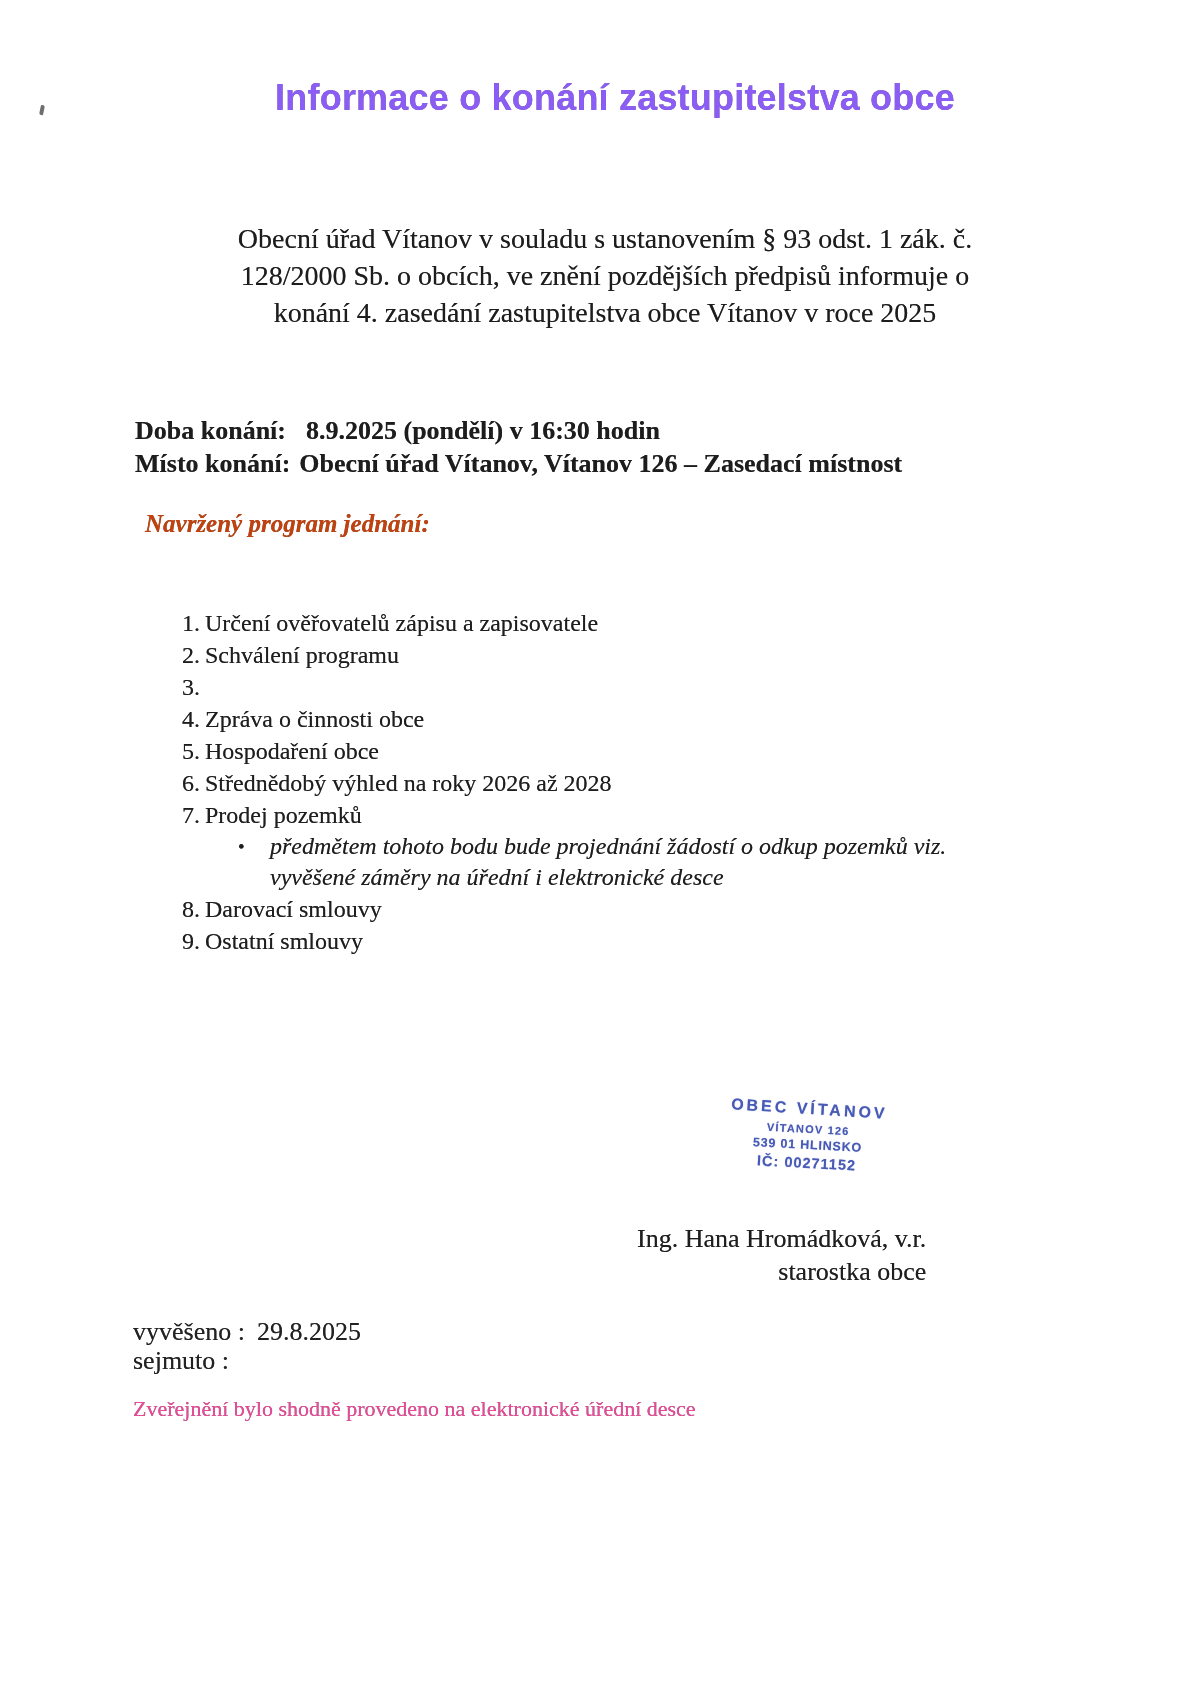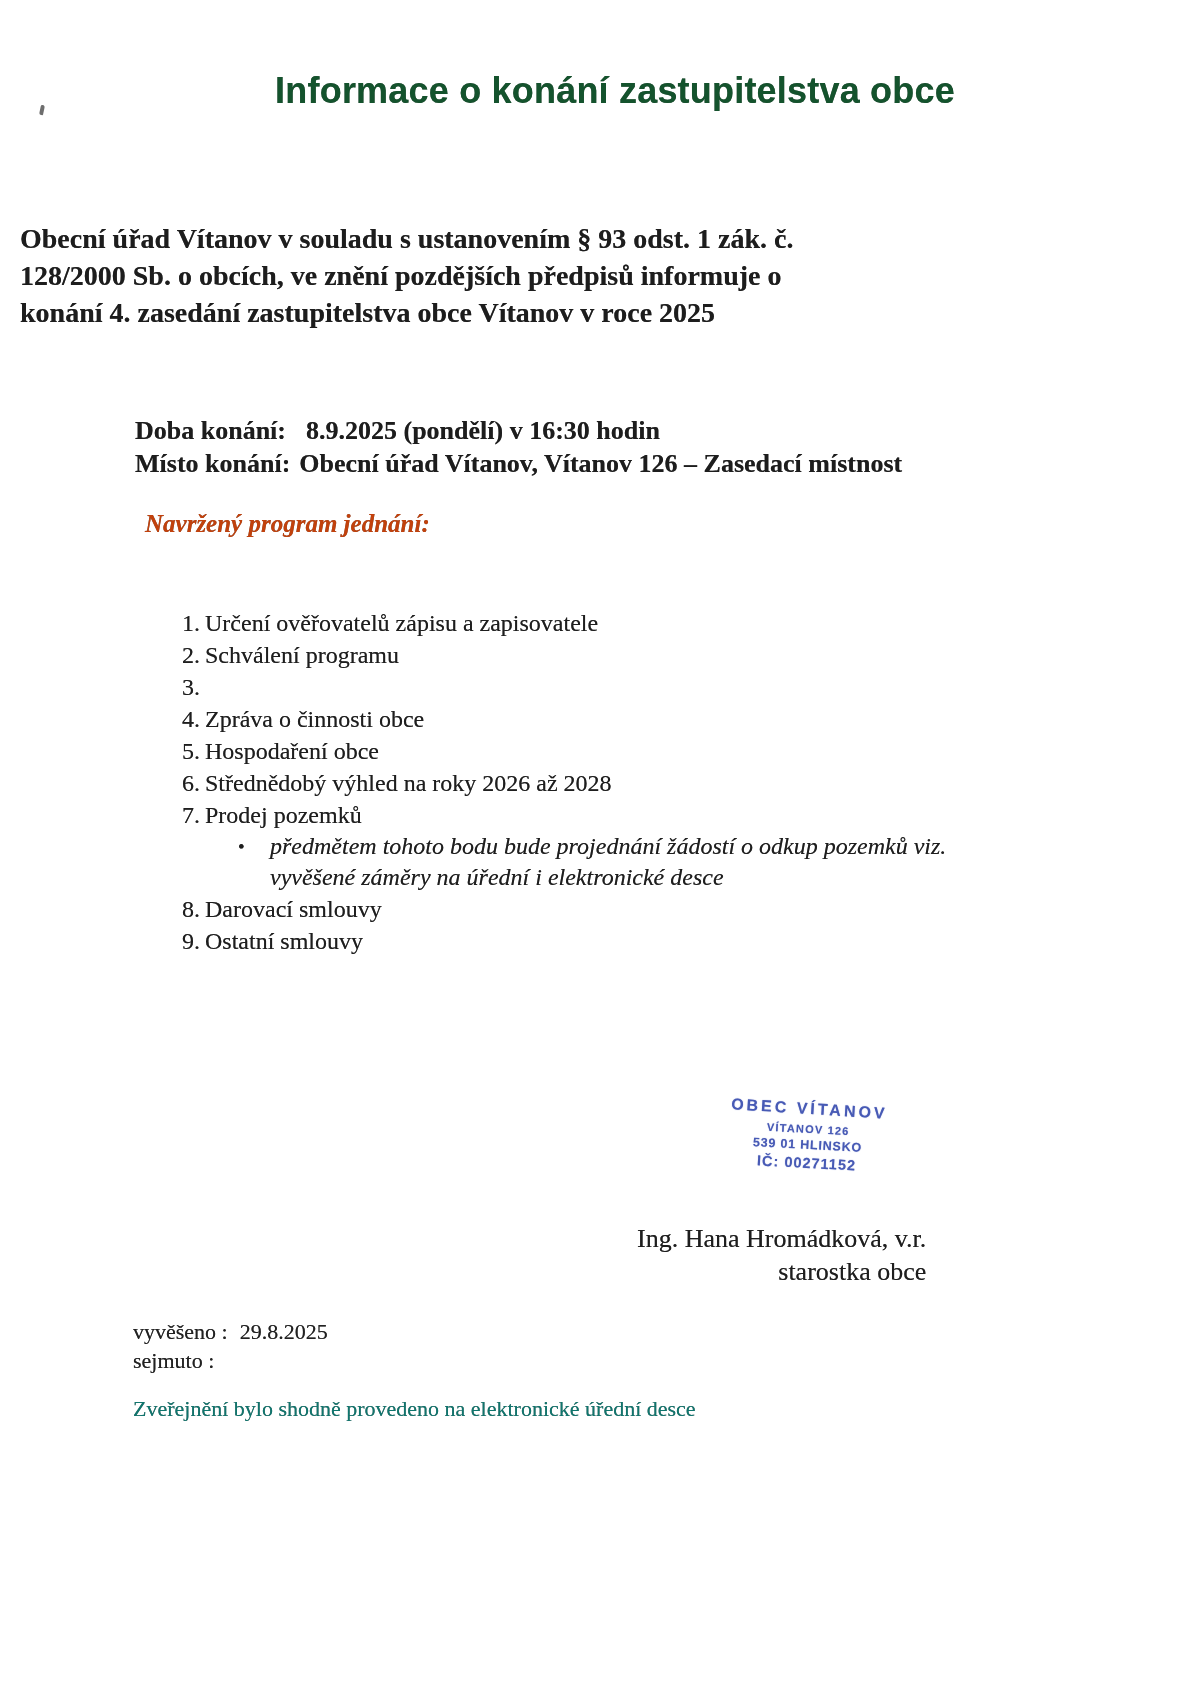--- a/index.html
+++ b/index.html
@@ -26,38 +26,39 @@
     width: 4px;
     height: 10px;
     background: #4a4a4a;
     border-radius: 2px 3px 1px 3px;
     transform: rotate(12deg);
     opacity: 0.8;
   }
 
   .title-block {
     position: absolute;
-    top: 66px;
+    top: 73px;
     left: 40px;
     width: 1150px;
     text-align: center;
     font-family: "Liberation Sans", sans-serif;
     font-weight: 700;
     font-size: 36px;
     line-height: 50px;
-    color: #14532d;
+    color: #8b5cf6;
     letter-spacing: 0.2px;
   }
 
   .intro-block {
     position: absolute;
     top: 220px;
     left: 20px;
     width: 1170px;
-    font-weight: 700;
+    text-align: center;
+    font-weight: 400;
     font-size: 28px;
     line-height: 37px;
     color: #1d1d1d;
   }
 
   .meeting-block {
     position: absolute;
     left: 135px;
     top: 414px;
     font-weight: 700;
@@ -129,32 +130,32 @@
     font-size: 26px;
     line-height: 33px;
     color: #1e1e1e;
     text-align: right;
   }
 
   .posted-block {
     position: absolute;
     left: 133px;
     top: 1317px;
-    font-size: 22px;
+    font-size: 26px;
     line-height: 29px;
     color: #222222;
   }
   .posted-block .date { margin-left: 12px; }
 
   .note-line {
     position: absolute;
     left: 133px;
     top: 1396px;
     font-size: 22px;
-    color: #0f766e;
+    color: #ec4899;
   }
 </style>
 </head>
 <body>
 
 <div class="page">
 
   <div class="scan-speck"></div>
 
   <div class="title-block ink">

